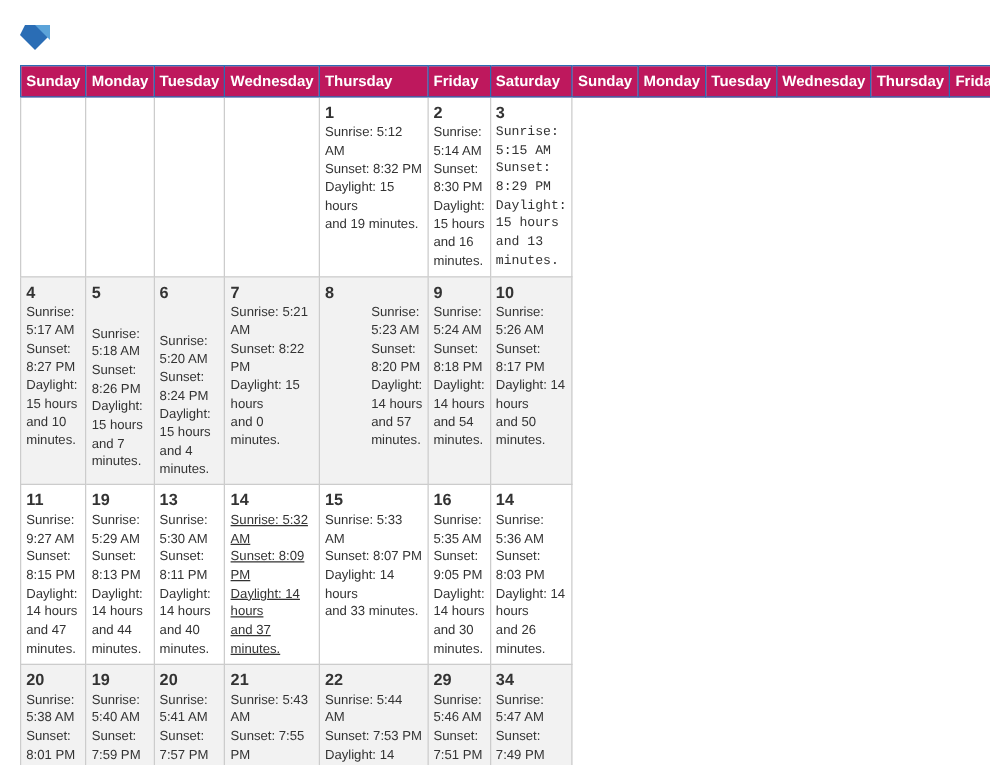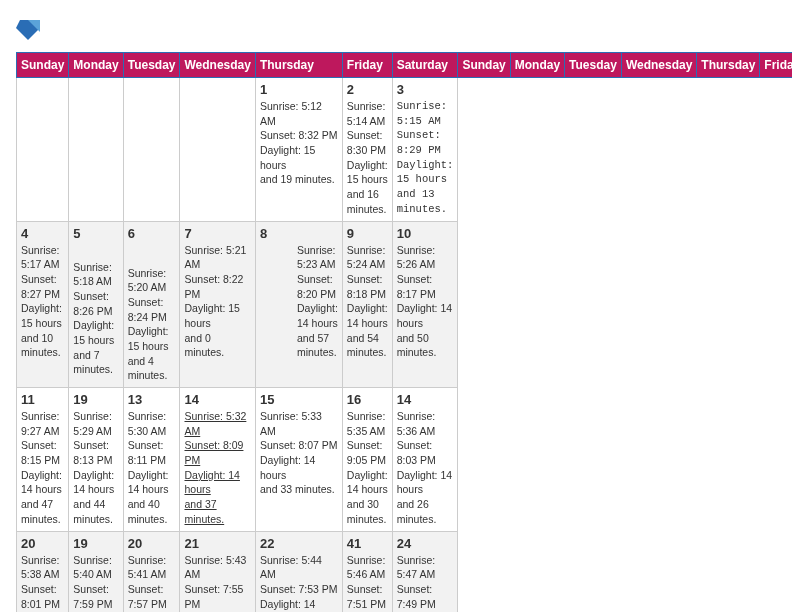--- a/index.html
+++ b/index.html
@@ -293,28 +293,28 @@
 and 12 minutes.</div>
         </td>
         <td>
           <span class="day-number">22</span>
           <div class="day-info" style="white-space: pre-line;">Sunrise: 5:44 AM
 Sunset: 7:53 PM
 Daylight: 14 hours
 and 8 minutes.</div>
         </td>
         <td>
-          <span class="day-number">41</span>
+          <span class="day-number">29</span>
           <div class="day-info" style="white-space: pre-line;">Sunrise: 5:46 AM
 Sunset: 7:51 PM
 Daylight: 14 hours
 and 5 minutes.</div>
         </td>
         <td>
-          <span class="day-number">24</span>
+          <span class="day-number">34</span>
           <div class="day-info" style="white-space: pre-line;">Sunrise: 5:47 AM
 Sunset: 7:49 PM
 Daylight: 14 hours
 and 1 minute.</div>
         </td>
       </tr>
     </tbody>
 </table>
 
 </body></html>

